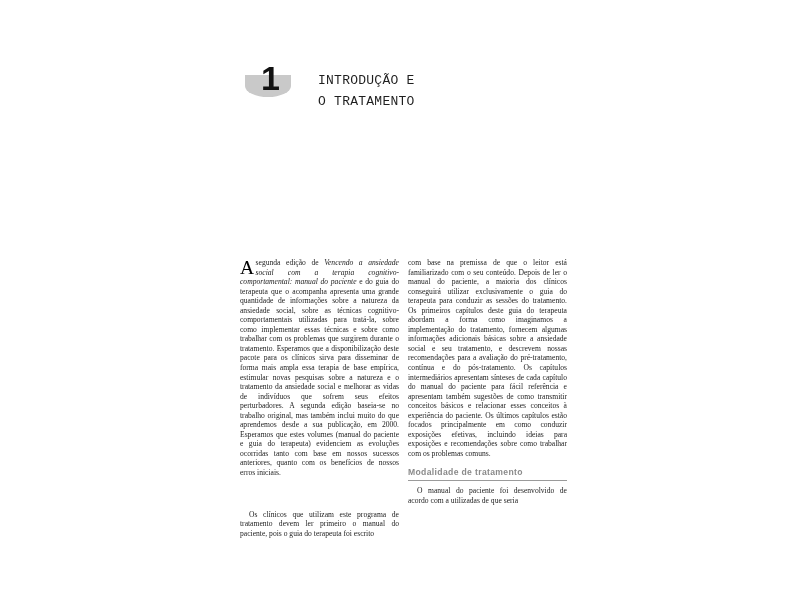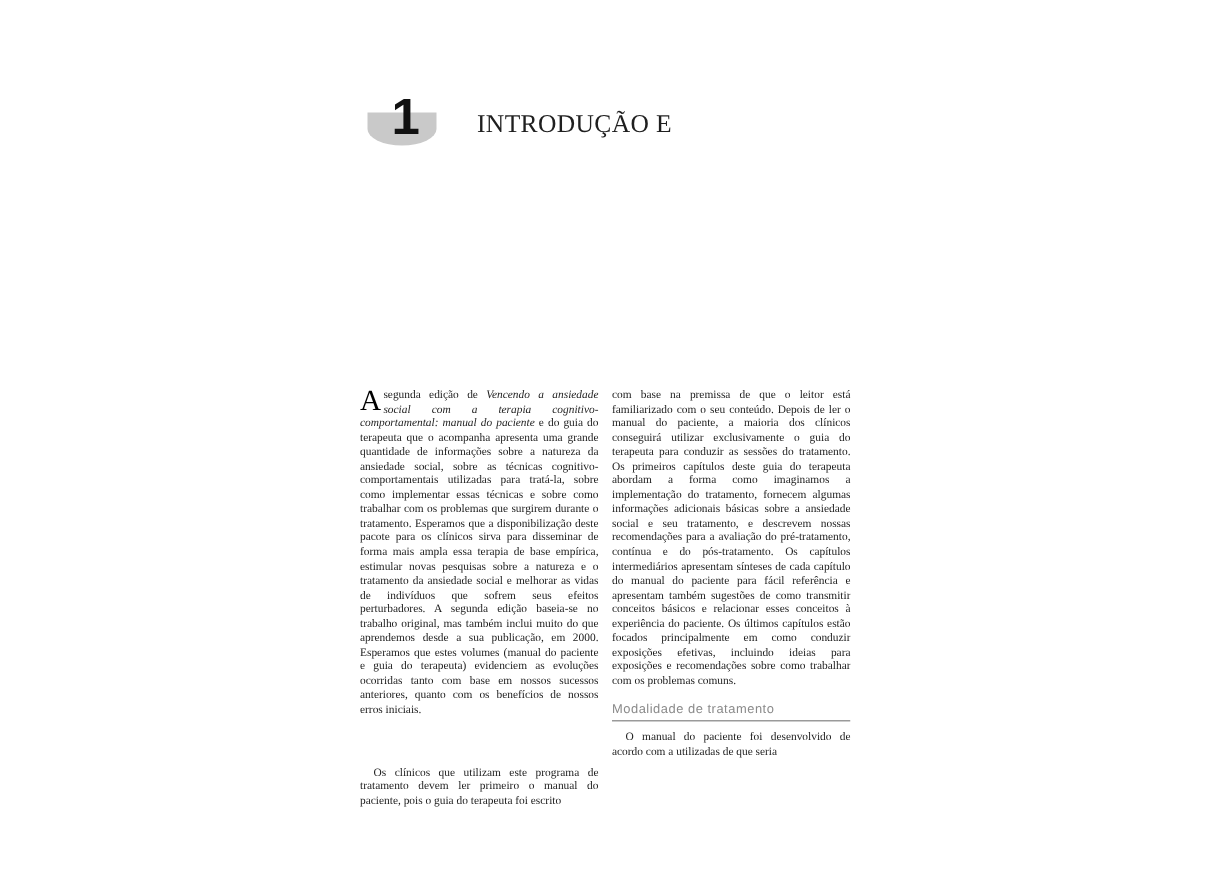--- a/index.html
+++ b/index.html
@@ -61,23 +61,23 @@
     font-size: 34px;
     line-height: 40px;
     color: #111111;
     letter-spacing: -1px;
   }
 
   .chapter-title {
     flex: 1 1 auto;
     margin-left: 18px;
     padding-top: 3px;
-    font-family: Liberation Serif, serif;
+    font-family: Liberation Mono, monospace;
     font-weight: 400;
-    font-size: 17px;
+    font-size: 13px;
     line-height: 21px;
     letter-spacing: 0.25px;
     color: #1f1f1f;
   }
   .chapter-title .title-line {
     display: block;
     white-space: nowrap;
   }
 
   
@@ -124,21 +124,21 @@
     padding: 1px 1.5px 0 0;
     font-weight: 400;
     color: #000000;
   }
 
   
   .section-heading {
     margin: 9px 0 0 0;
     padding-bottom: 2px;
     font-family: "Liberation Sans", "DejaVu Sans", sans-serif;
-    font-weight: 400;
+    font-weight: 700;
     font-size: 8.6px;
     line-height: 11px;
     letter-spacing: 0.35px;
     color: #8a8a8a;
     border-bottom: 0.8px solid #9a9a9a;
   }
   .section-heading + p.para {
     margin-top: 5px;
     text-indent: 9px;
   }
@@ -150,20 +150,21 @@
 
   <div class="chapter-header">
 
     <div class="chapter-mark">
       <div class="chapter-mark-bowl"></div>
       <div class="chapter-number">1</div>
     </div>
 
     <h1 class="chapter-title">
       <span class="title-line">INTRODUÇÃO E</span>
+      <span class="title-line">O TRATAMENTO</span>
     </h1>
 
   </div>
 
   <div class="body-columns">
 
     <div class="col">
 
       <p class="para"><span class="dropcap">A</span><span> segunda edição de </span><span class="em">Vencendo a ansiedade social com a terapia cognitivo-comportamental: manual do paciente</span><span> e do guia do terapeuta que o acompanha apresenta uma grande quantidade de informações sobre a natureza da ansiedade social, sobre as técnicas cognitivo-comportamentais utilizadas para tratá-la, sobre como implementar essas técnicas e sobre como trabalhar com os problemas que surgirem durante o tratamento. Esperamos que a disponibilização deste pacote para os clínicos sirva para disseminar de forma mais ampla essa terapia de base empírica, estimular novas pesquisas sobre a natureza e o tratamento da ansiedade social e melhorar as vidas de indivíduos que sofrem seus efeitos perturbadores. A segunda edição baseia-se no trabalho original, mas também inclui muito do que aprendemos desde a sua publicação, em 2000. Esperamos que estes volumes (manual do paciente e guia do terapeuta) evidenciem as evoluções ocorridas tanto com base em nossos sucessos anteriores, quanto com os benefícios de nossos erros iniciais.</span></p>
 

